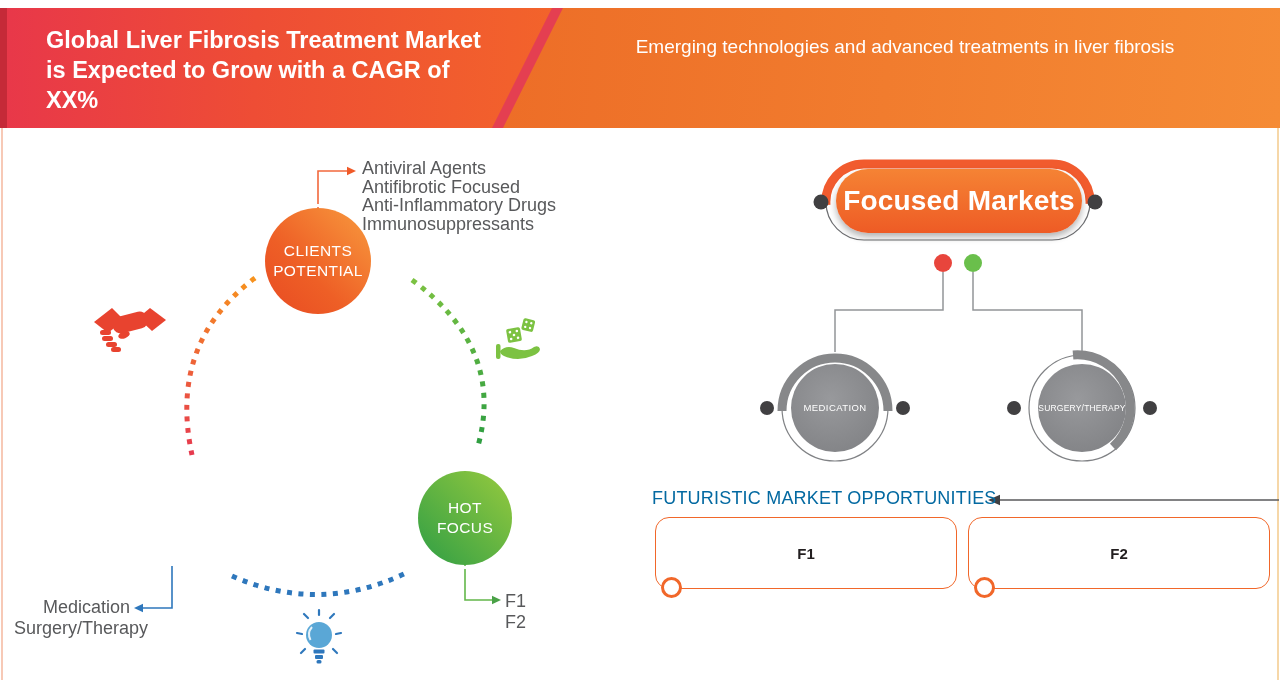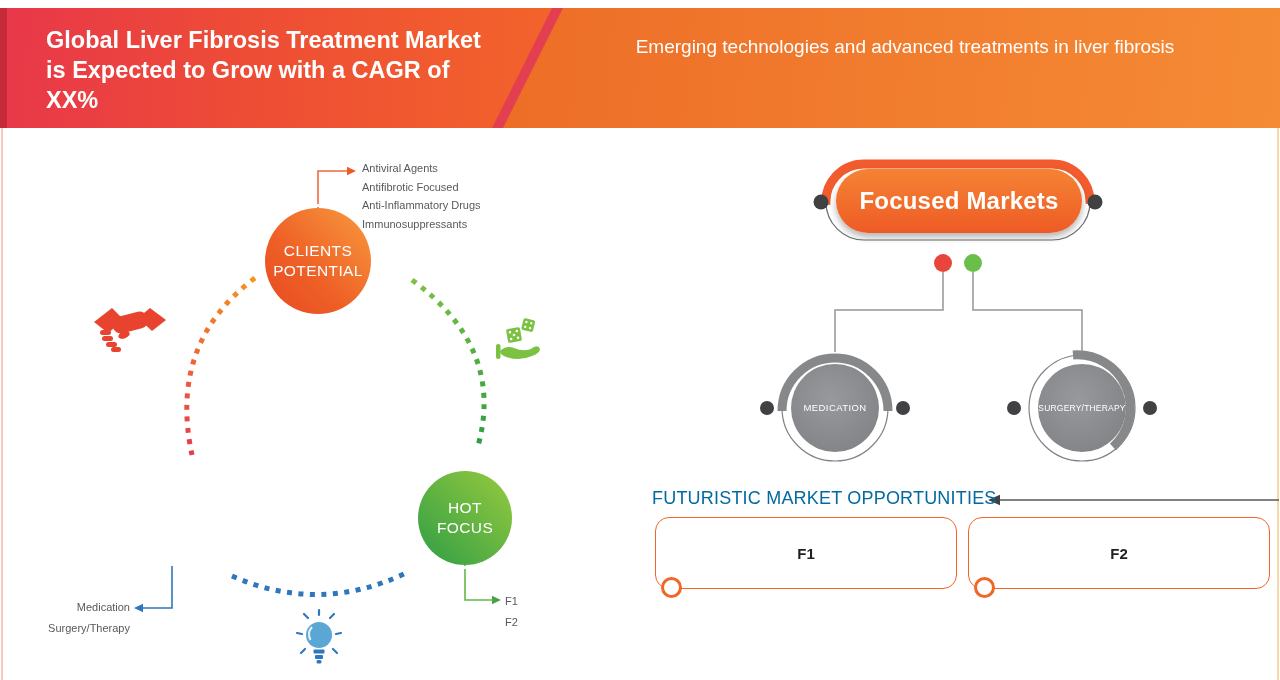--- a/index.html
+++ b/index.html
@@ -36,30 +36,30 @@
   #bubble-clients{left:265px;top:200px;width:106px;height:106px;
           background:linear-gradient(225deg,#f89b3e 0%,#ee5f26 60%,#e84b22 100%);}
   #bubble-clients::after{border-top-color:#fff;border-right-color:#fff;transform:rotate(-45deg);}
   #bubble-focus{left:124px;top:462px;width:96px;height:96px;
           background:linear-gradient(225deg,#5fb0dc,#1e6cae);}
   #bubble-focus::after{border-bottom-color:#fff;border-left-color:#fff;transform:rotate(-40deg);}
   #bubble-hot{left:418px;top:463px;width:94px;height:94px;
           background:linear-gradient(225deg,#97ca3e,#2f9e45);}
   #bubble-hot::after{border-bottom-color:#fff;border-left-color:#fff;transform:rotate(-60deg);}
 
-  .note{color:#58595b;font-size:11px;}
+  .note{color:#58595b;font-size:18px;}
   #clients-list{left:362px;top:151px;line-height:18.7px;}
   #focus-list{left:14px;top:589px;width:116px;text-align:right;line-height:21px;}
   #hot-list{left:505px;top:583px;line-height:21px;}
 
   
   #focused-pill{left:836px;top:161px;width:246px;height:64px;border-radius:32px;
           background:linear-gradient(180deg,#f58334,#ee5b25);
           box-shadow:0 4px 7px rgba(0,0,0,.3);display:flex;align-items:center;
-          justify-content:center;font-size:24px;font-weight:700;color:#fff;letter-spacing:.2px;}
+          justify-content:center;font-size:28px;font-weight:700;color:#fff;letter-spacing:.2px;}
   .node-label{color:#fff;text-align:center;}
   #label-med{left:791px;top:394px;width:88px;font-size:9.5px;letter-spacing:.4px;}
   #label-surg{left:1030px;top:395px;width:104px;font-size:8.5px;letter-spacing:.2px;}
   #opp-heading{left:652px;top:480px;font-size:18px;color:#0369a1;letter-spacing:.2px;}
   .opp-box{width:300px;height:70px;border:1.6px solid #f1672a;border-radius:14px;
           display:flex;align-items:center;justify-content:center;font-weight:700;
           font-size:15px;color:#231f20;background:#fff;}
   #opp-box-f1{left:655px;top:509px;}
   #opp-box-f2{left:968px;top:509px;}
   .opp-dot{width:15px;height:15px;border:3.2px solid #f1672a;border-radius:50%;background:#fff;}

